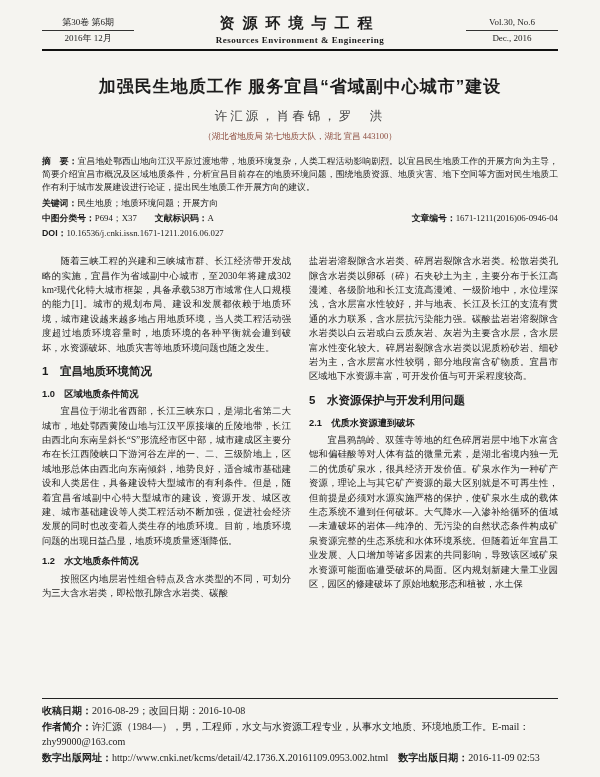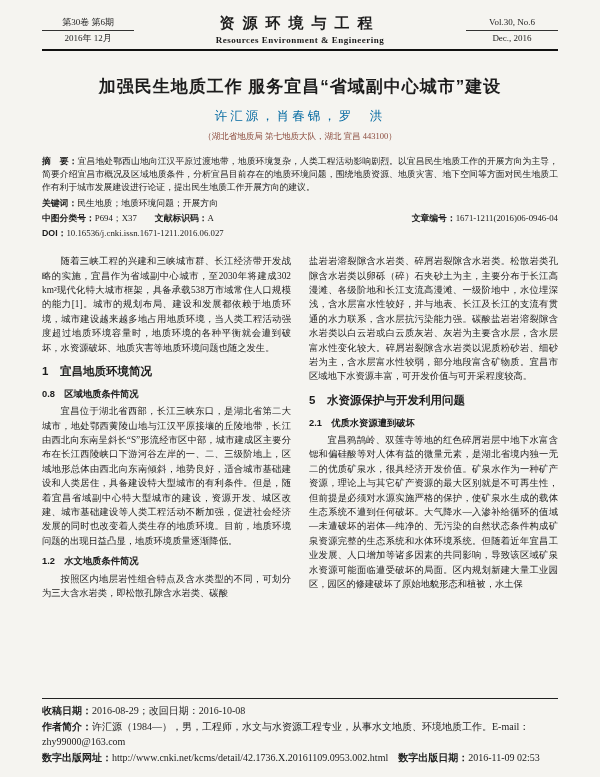--- a/index.html
+++ b/index.html
@@ -14,21 +14,21 @@
   .masthead{display:flex;justify-content:space-between;align-items:flex-end;
     border-bottom:2.5px solid #111;padding-bottom:4px;}
   .mast-side{font-size:9px;line-height:1.6;width:92px;text-align:center;color:#222;}
   .mast-side .sep{border-top:1px solid #333;}
   .mast-center{text-align:center;flex:1;}
   .jname{font-size:15px;font-weight:bold;letter-spacing:8px;font-family:"Liberation Sans","DejaVu Sans",sans-serif;}
   .jname-en{font-size:9px;font-weight:bold;margin-top:2px;letter-spacing:.5px;text-align:center;}
   
   .title{font-family:"Liberation Sans","DejaVu Sans",sans-serif;
     font-size:17px;font-weight:bold;text-align:center;margin:24px 0 10px 0;letter-spacing:1px;}
-  .authors{text-align:center;font-size:12.5px;color:#0369a1;letter-spacing:3px;margin-bottom:6px;}
+  .authors{text-align:center;font-size:12.5px;color:#404040;letter-spacing:3px;margin-bottom:6px;}
   .affiliation{text-align:center;font-size:8.5px;color:#8a4a3c;margin-bottom:12px;}
   
   .abstract{font-size:8.8px;line-height:1.5;text-align:justify;margin-bottom:8px;}
   .abstract p{margin:0 0 2px 0;}
   .lbl{font-weight:bold;font-family:"Liberation Sans","DejaVu Sans",sans-serif;}
   .meta{display:flex;justify-content:space-between;}
   .meta .gap{display:inline-block;width:18px;}
   
   .columns{display:flex;gap:18px;flex:1;margin-top:4px;}
   .col{flex:1;font-size:9.3px;line-height:1.55;text-align:justify;}
@@ -85,21 +85,21 @@
     </p>
     <p>
       <span class="lbl">DOI：</span><span>10.16536/j.cnki.issn.1671-1211.2016.06.027</span>
     </p>
   </section>
 
   <section class="columns">
     <div class="col">
       <p class="para indent">随着三峡工程的兴建和三峡城市群、长江经济带开发战略的实施，宜昌作为省域副中心城市，至2030年将建成302 km²现代化特大城市框架，具备承载538万市域常住人口规模的能力[1]。城市的规划布局、建设和发展都依赖于地质环境，城市建设越来越多地占用地质环境，当人类工程活动强度超过地质环境容量时，地质环境的各种平衡就会遭到破坏，水资源破坏、地质灾害等地质环境问题也随之发生。</p>
       <h2 class="h-sec">1　宜昌地质环境简况</h2>
-      <h3 class="h-sub">0.8　区域地质条件简况</h3>
+      <h3 class="h-sub">1.0　区域地质条件简况</h3>
       <p class="para indent">宜昌位于湖北省西部，长江三峡东口，是湖北省第二大城市，地处鄂西黄陵山地与江汉平原接壤的丘陵地带，长江由西北向东南呈斜长“S”形流经市区中部，城市建成区主要分布在长江西陵峡口下游河谷左岸的一、二、三级阶地上，区域地形总体由西北向东南倾斜，地势良好，适合城市基础建设和人类居住，具备建设特大型城市的有利条件。但是，随着宜昌省域副中心特大型城市的建设，资源开发、城区改建、城市基础建设等人类工程活动不断加强，促进社会经济发展的同时也改变着人类生存的地质环境。目前，地质环境问题的出现日益凸显，地质环境质量逐渐降低。</p>
       <h3 class="h-sub">1.2　水文地质条件简况</h3>
       <p class="para indent">按照区内地层岩性组合特点及含水类型的不同，可划分为三大含水岩类，即松散孔隙含水岩类、碳酸</p>
     </div>
     <div class="col">
       <p class="para">盐岩岩溶裂隙含水岩类、碎屑岩裂隙含水岩类。松散岩类孔隙含水岩类以卵砾（碎）石夹砂土为主，主要分布于长江高漫滩、各级阶地和长江支流高漫滩、一级阶地中，水位埋深浅，含水层富水性较好，并与地表、长江及长江的支流有贯通的水力联系，含水层抗污染能力强。碳酸盐岩岩溶裂隙含水岩类以白云岩或白云质灰岩、灰岩为主要含水层，含水层富水性变化较大。碎屑岩裂隙含水岩类以泥质粉砂岩、细砂岩为主，含水层富水性较弱，部分地段富含矿物质。宜昌市区域地下水资源丰富，可开发价值与可开采程度较高。</p>
       <h2 class="h-sec">5　水资源保护与开发利用问题</h2>
       <h3 class="h-sub">2.1　优质水资源遭到破坏</h3>
       <p class="para indent">宜昌鸦鹊岭、双莲寺等地的红色碎屑岩层中地下水富含锶和偏硅酸等对人体有益的微量元素，是湖北省境内独一无二的优质矿泉水，很具经济开发价值。矿泉水作为一种矿产资源，理论上与其它矿产资源的最大区别就是不可再生性，但前提是必须对水源实施严格的保护，使矿泉水生成的载体生态系统不遭到任何破坏。大气降水—入渗补给循环的值域—未遭破坏的岩体—纯净的、无污染的自然状态条件构成矿泉资源完整的生态系统和水体环境系统。但随着近年宜昌工业发展、人口增加等诸多因素的共同影响，导致该区域矿泉水资源可能面临遭受破坏的局面。区内规划新建大量工业园区，园区的修建破坏了原始地貌形态和植被，水土保</p>
     </div>

